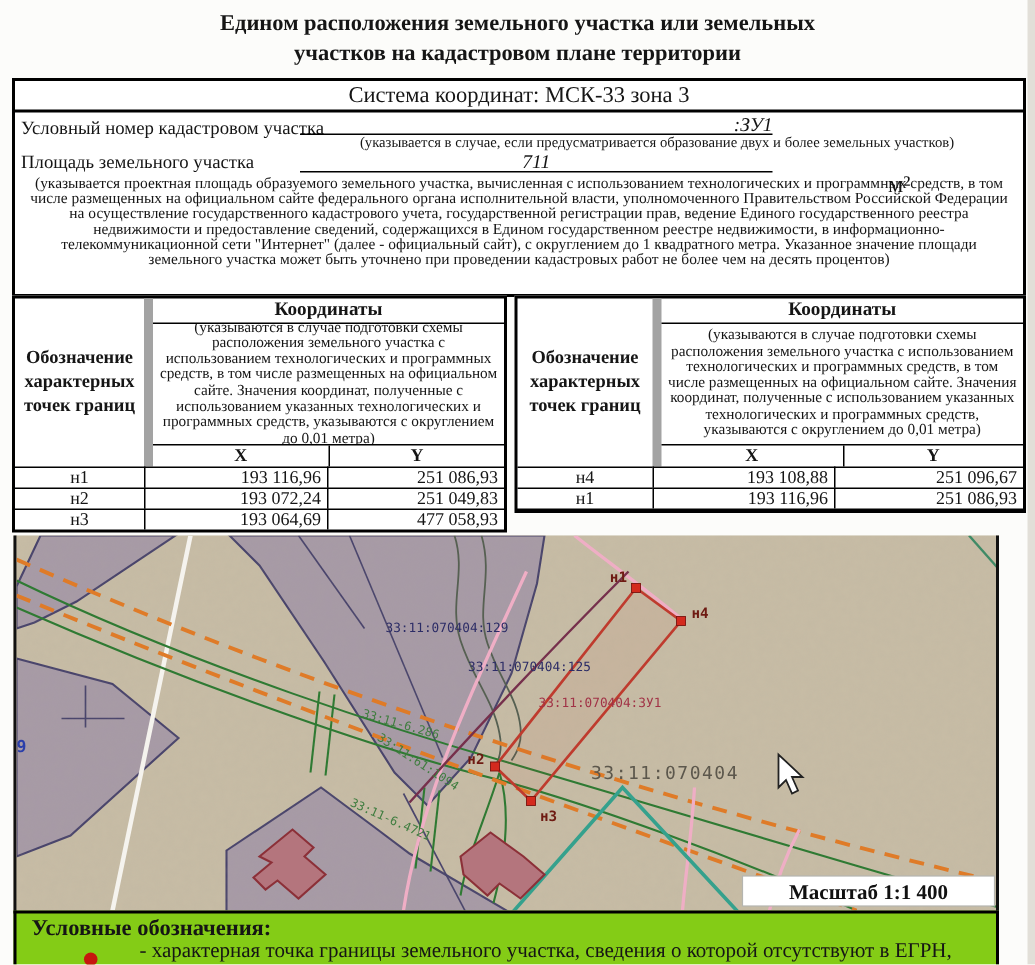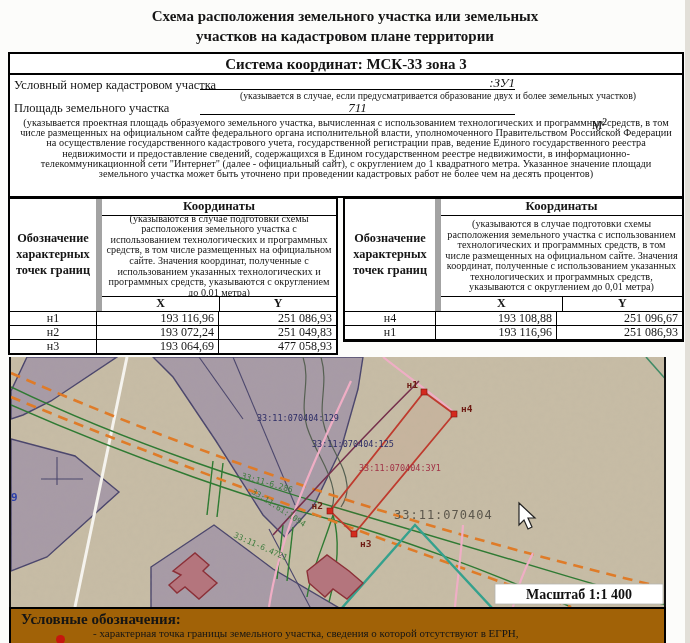--- a/index.html
+++ b/index.html
@@ -7,21 +7,21 @@
     width:690px;height:643px;position:relative;overflow:hidden;
     background:#fcfcfa;color:#151515;
     font-family:"Liberation Serif", serif;
   }
   .scan-right{position:absolute;right:0;top:0;width:5px;height:643px;background:#e2dfd8;}
   .title{position:absolute;top:7px;left:0;width:690px;text-align:center;
     font-weight:bold;font-size:15px;line-height:1.3;}
   
   .block{position:absolute;left:8px;top:52px;width:676px;border:2px solid #000;
     box-sizing:border-box;background:#fff;}
-  .r1{height:21px;border-bottom:2px solid #000;text-align:center;font-weight:bold;
+  .r1{height:21px;border-bottom:2px solid #000;text-align:center;font-weight:normal;
     font-size:15px;padding-top:2px;box-sizing:border-box;}
   .r2{position:relative;height:26px;}
   .lab{position:absolute;left:4px;top:3px;font-size:12.5px;white-space:nowrap;}
   .r2v{position:absolute;left:190px;top:0;width:315px;height:14px;text-align:right;
     font-style:italic;font-size:13px;border-bottom:1px solid #000;}
   .r2n{position:absolute;left:188px;top:15px;right:4px;text-align:center;
     font-size:9.8px;}
   .r3{position:relative;height:15px;}
   .r3 .lab{top:0;}
   .r3v{position:absolute;left:190px;top:-1px;width:315px;height:14px;text-align:center;
@@ -50,36 +50,36 @@
   .ct-row div{border-top:1px solid #000;box-sizing:border-box;}
   .c-p{text-align:center;}
   .c-x,.c-y{border-left:1px solid #000;text-align:right;padding-right:4px;padding-left:26px;}
   
   .map{position:absolute;left:9px;top:357px;width:657px;height:250px;
     border-left:2px solid #111;border-right:2px solid #111;box-sizing:border-box;
     overflow:hidden;background:#c8bda6;}
   .map svg{display:block;}
   
   .legend{position:absolute;left:9px;top:607px;width:657px;height:36px;
-    border:2px solid #000;border-bottom:none;box-sizing:border-box;background:#a16207;}
+    border:2px solid #000;border-bottom:none;box-sizing:border-box;background:#84cc16;}
   .legend-heading{position:absolute;left:10px;top:2px;font-weight:bold;font-size:15px;}
   .legend-dot{position:absolute;left:45px;top:26px;width:9px;height:9px;border-radius:50%;
     background:#c6170e;}
-  .legend-item{position:absolute;left:82px;top:18px;width:576px;font-size:11px;
+  .legend-item{position:absolute;left:82px;top:18px;width:576px;font-size:14px;
     text-align:justify;line-height:1.1;}
   text{font-family:"DejaVu Sans Mono", monospace;}
   .sertext{font-family:"Liberation Serif", serif;}
 </style>
 </head>
 <body>
 
 <div class="scan-right"></div>
 
 <div class="title">
-  <div>Схема расположения земельного участка или земельных</div>
+  <div>Едином расположения земельного участка или земельных</div>
   <div>участков на кадастровом плане территории</div>
 </div>
 
 <div class="block">
   <div class="r1">Система координат: МСК-33 зона 3</div>
   <div class="r2">
     <span class="lab">Условный номер кадастровом участка</span>
     <span class="r2v">:ЗУ1</span>
     <span class="r2n">(указывается в случае, если предусматривается образование двух и более земельных участков)</span>
   </div>

